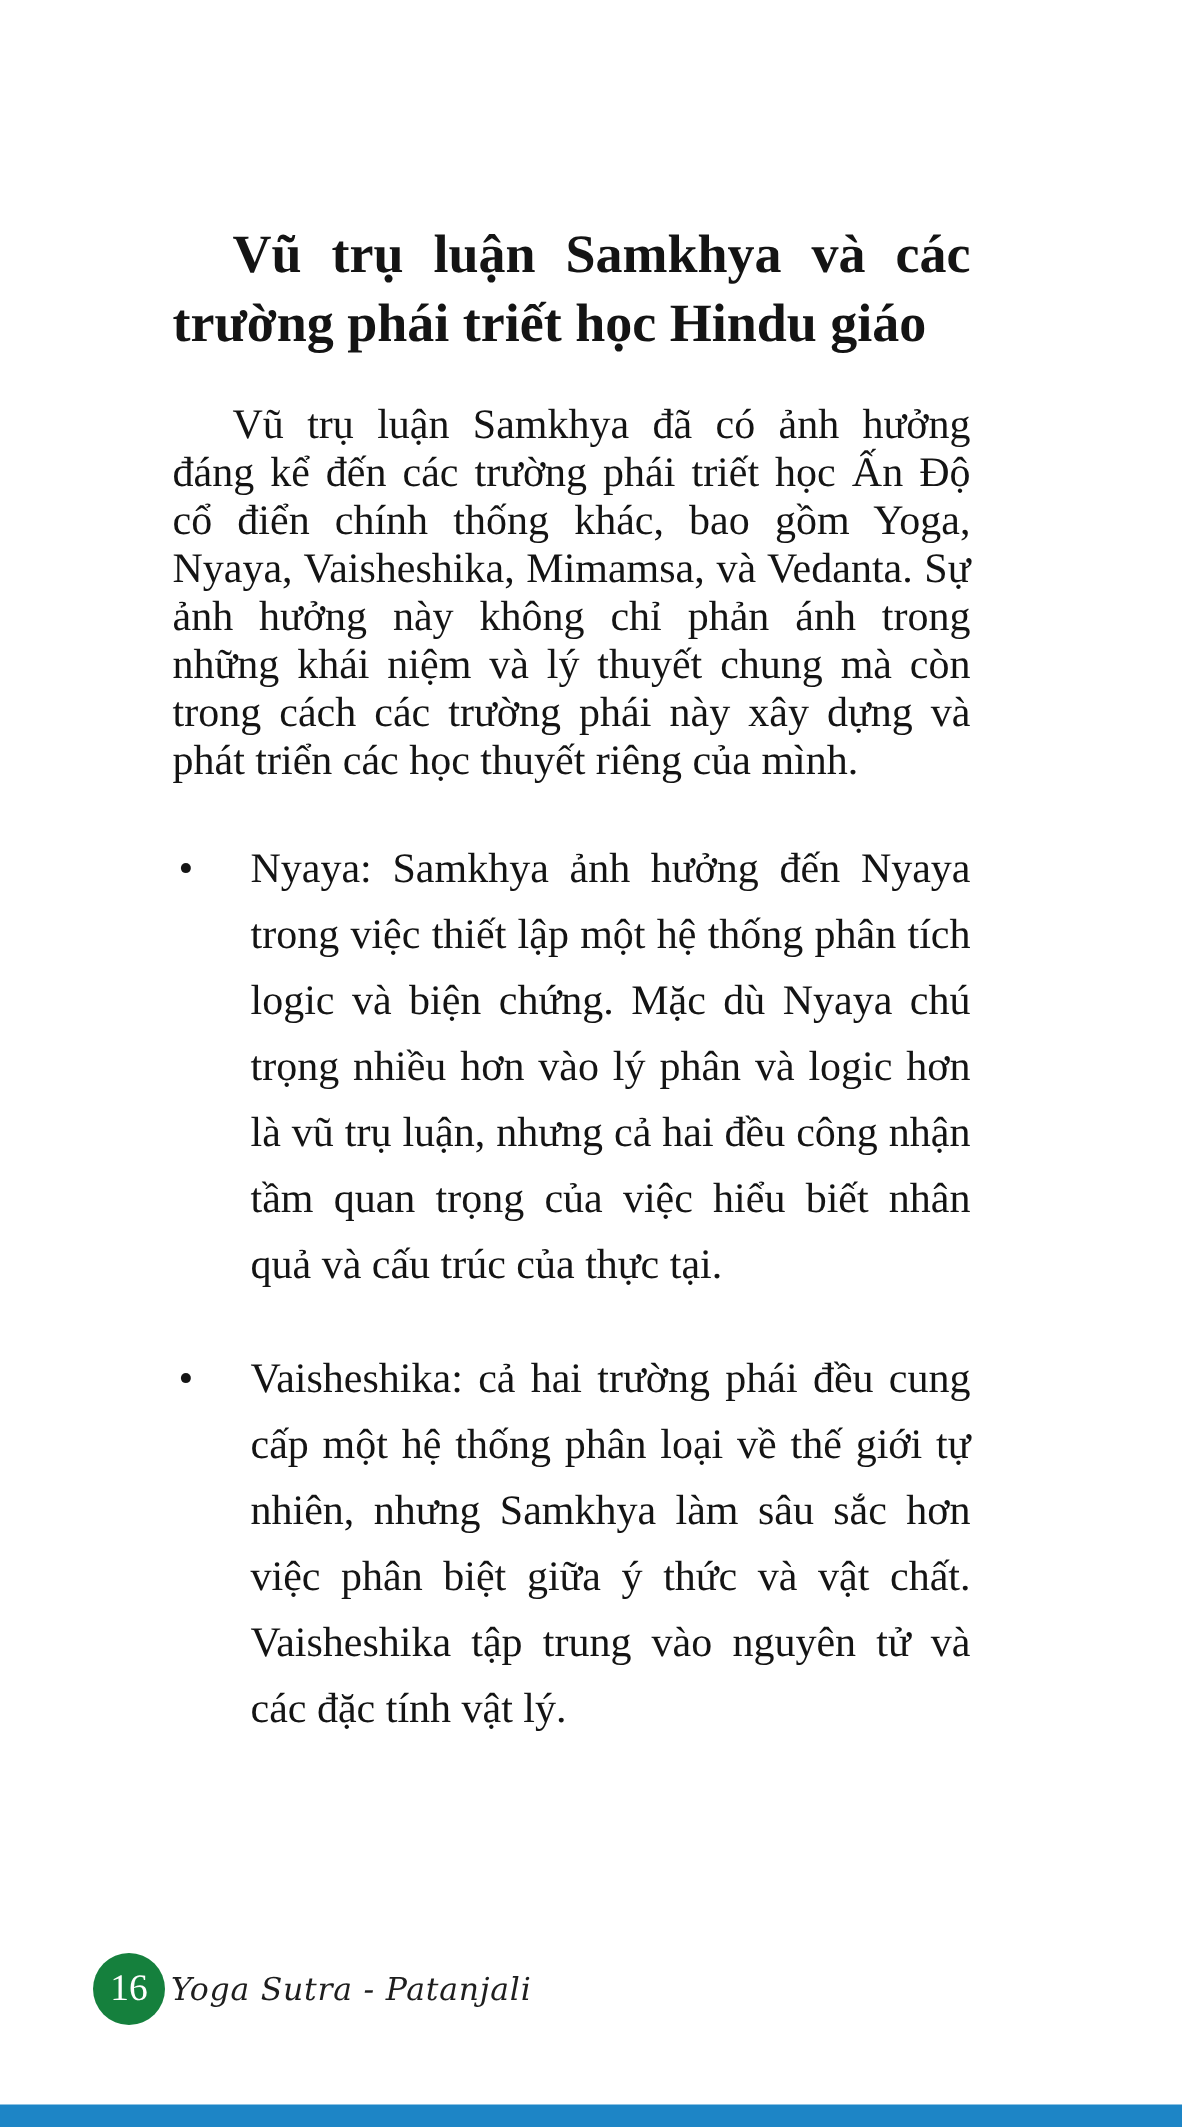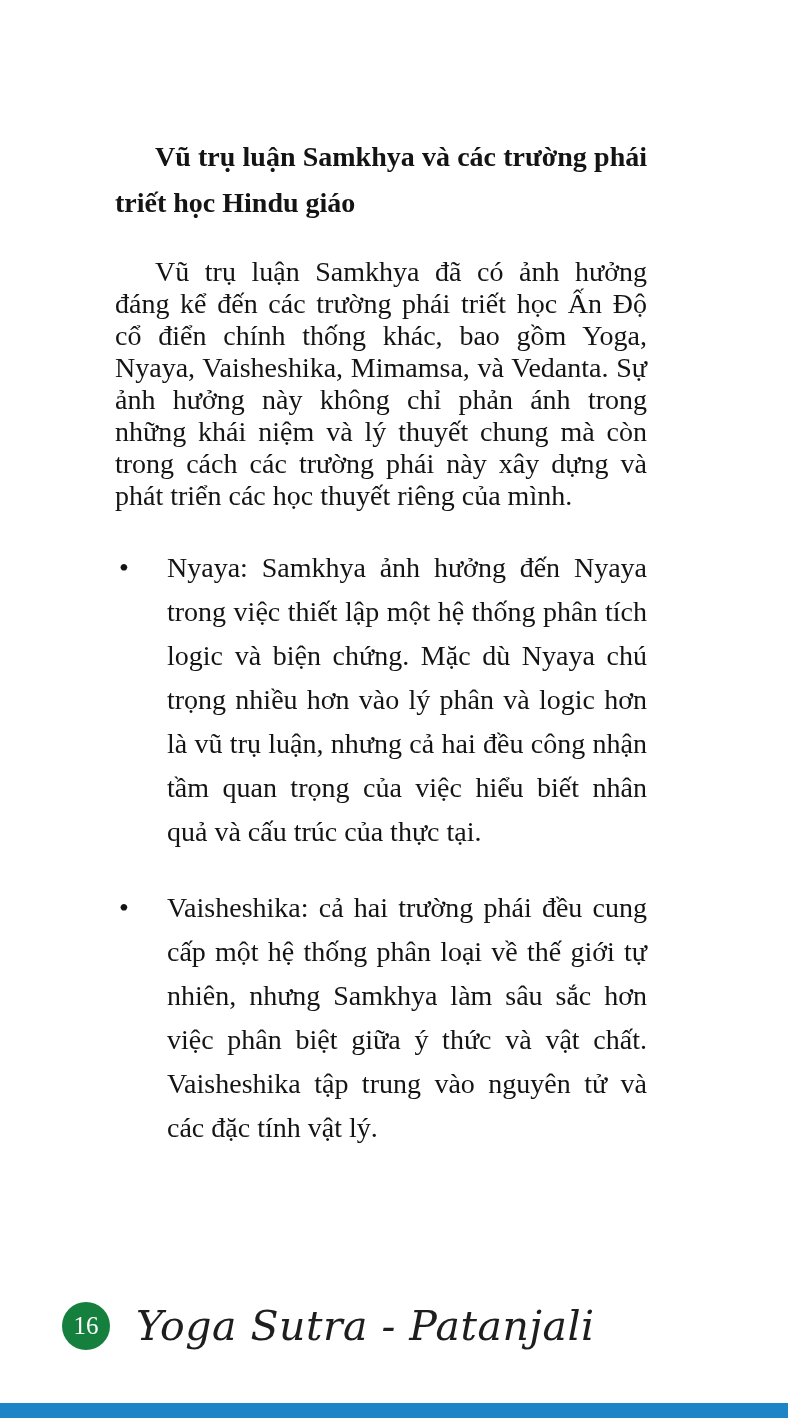--- a/index.html
+++ b/index.html
@@ -15,26 +15,26 @@
     position: relative;
     overflow: hidden;
   }
   .content {
     position: absolute;
     left: 115px;
     width: 532px;
     top: 134px;
   }
   .heading {
-    font-size: 28px;
+    font-size: 36px;
     line-height: 46px;
     font-weight: bold;
     text-align: justify;
     text-indent: 40px;
-    margin: 0 0 30px 0;
+    margin: 12px 0 30px 0;
   }
   .para {
     font-size: 28px;
     line-height: 32px;
     text-align: justify;
     text-indent: 40px;
     margin: 0 0 34px 0;
   }
   .bullet-list {
     margin: 0;
@@ -75,22 +75,22 @@
     border-radius: 50%;
     background: #15803d;
     color: #ffffff;
     font-size: 25px;
     display: flex;
     align-items: center;
     justify-content: center;
     flex: 0 0 48px;
   }
   .book-title {
-    margin-left: 26px;
-    font-size: 41px;
+    margin-left: 4px;
+    font-size: 21px;
     font-style: italic;
     color: #1e1e1e;
     letter-spacing: 0.5px;
     font-family: "DejaVu Serif", "Liberation Serif", serif;
   }
   .bottom-bar {
     position: absolute;
     left: 0;
     bottom: 0;
     width: 100%;

